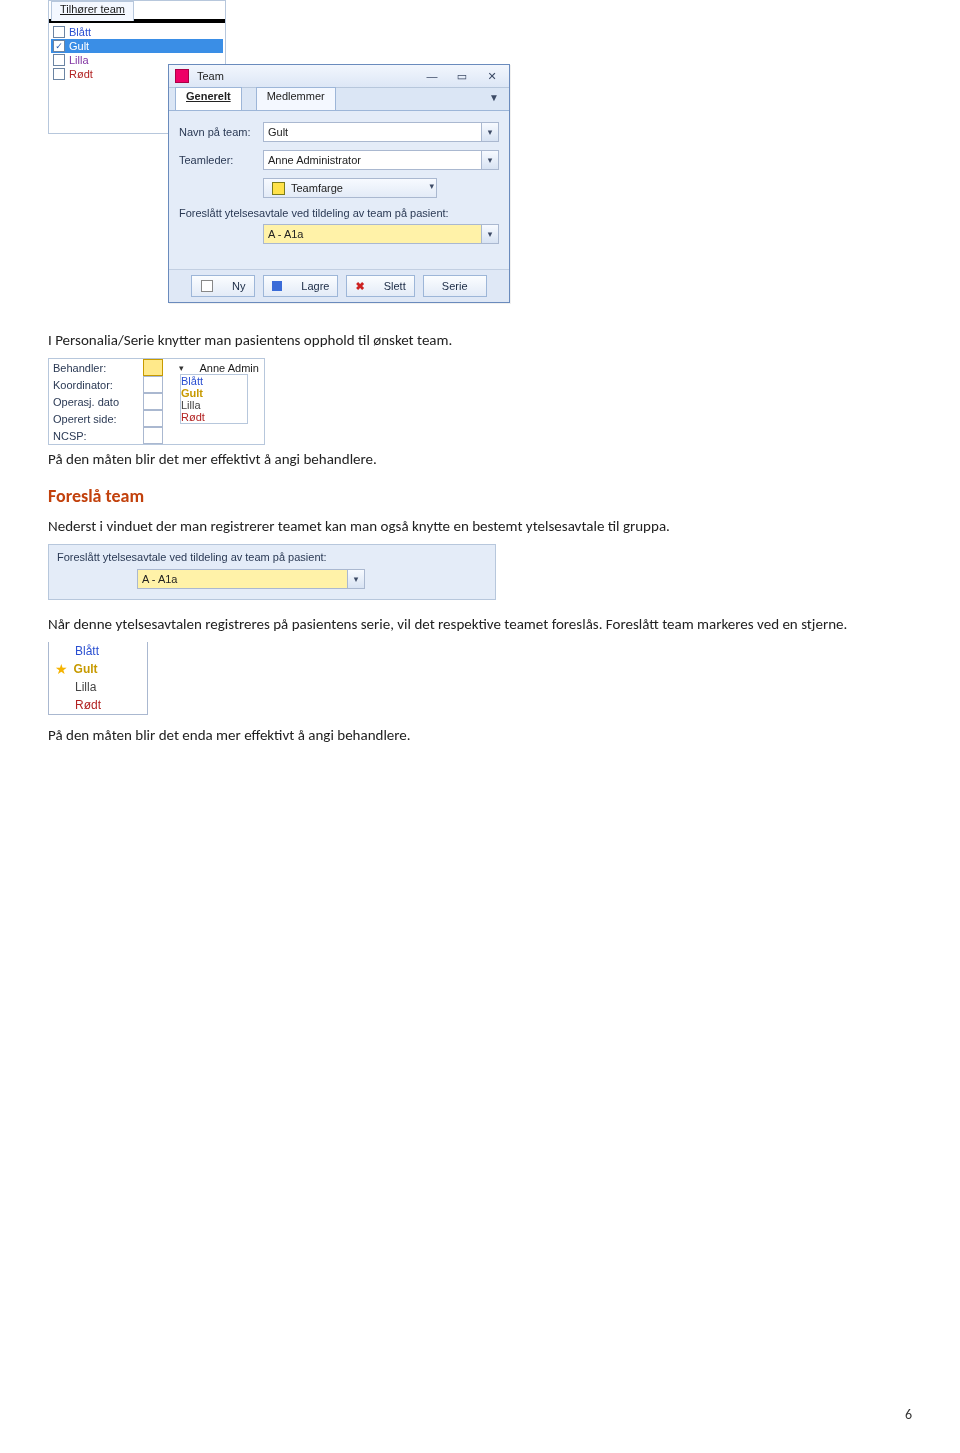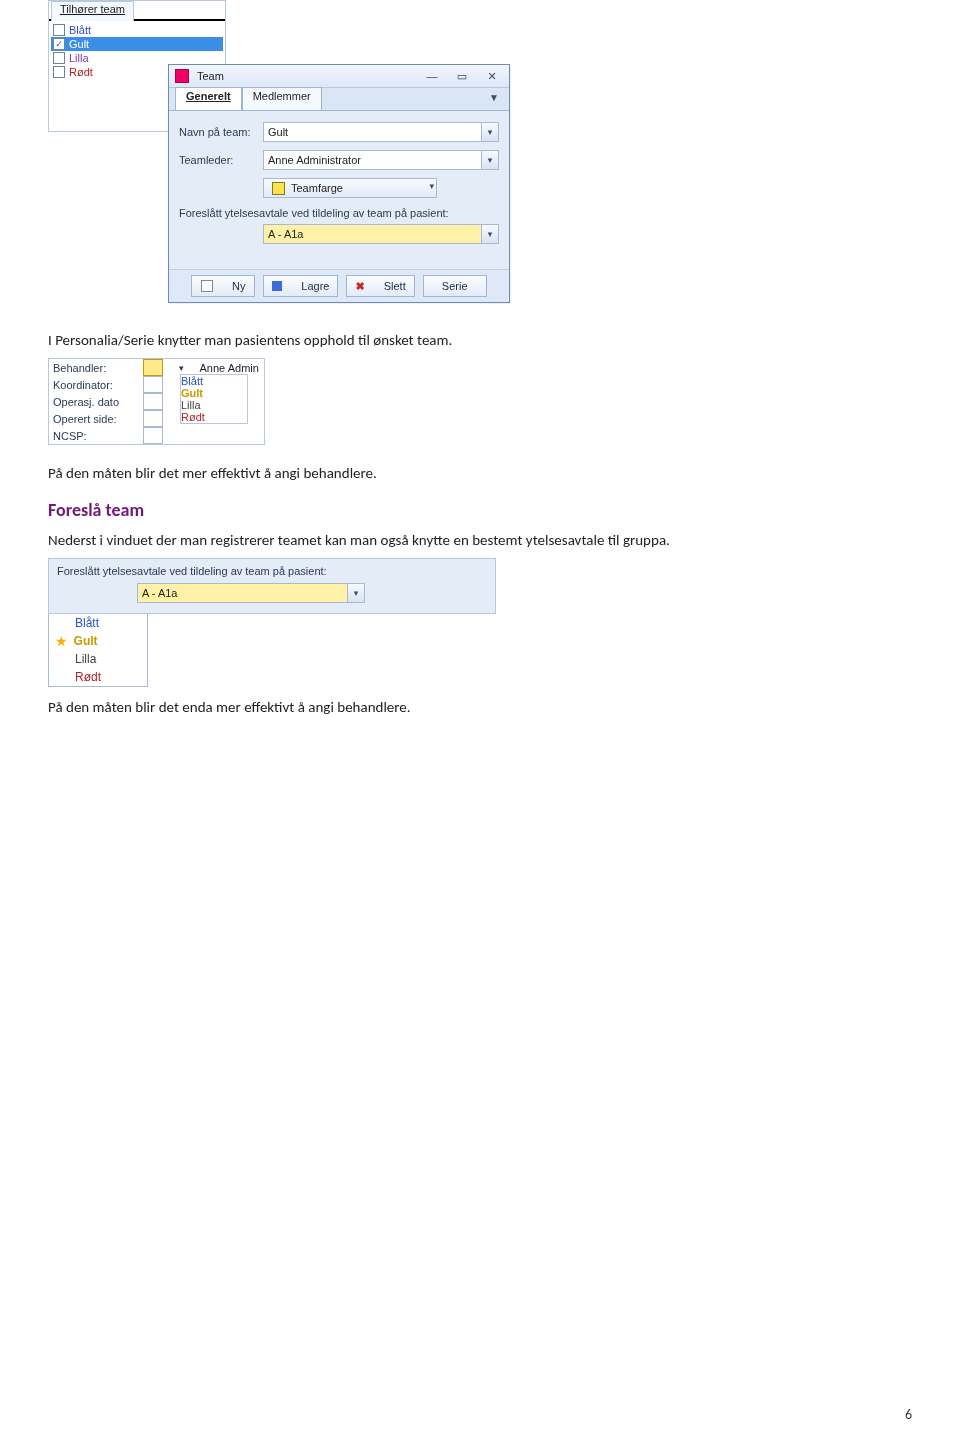--- a/index.html
+++ b/index.html
@@ -1,41 +1,41 @@
 <!DOCTYPE html>
 <html><head>
 <meta charset="utf-8">
 <style>
 html,body{margin:0;padding:0;font-family:Calibri,Arial,sans-serif;font-size:15px;color:#222;background:#fff}
 .page{width:960px;min-height:1453px;position:relative;box-sizing:border-box;padding:0 48px 0 48px}
 .para{margin:10px 0 8px 0;line-height:1.35}
-.h2{color:#701a75;font-size:18px;font-weight:600;margin-top:14px}
+.h2{color:#c2410c;font-size:18px;font-weight:600;margin-top:14px}
 .pagenum{position:absolute;bottom:30px;right:48px;font-size:14px;color:#333}
 
 
 .box{border:1px solid #b7c7dc;background:#fff;font-family:Tahoma,Arial,sans-serif;font-size:11px;color:#1a1a1a}
 .shot1{width:176px;position:relative}
-.shot1 .tab{height:18px;border-bottom:2px solid #000000;display:flex}
+.shot1 .tab{height:18px;border-bottom:4px solid #000000;display:flex}
 .shot1 .tabbtn{border:1px solid #b7c7dc;border-bottom:none;background:#f4f8ff;height:18px;padding:1px 8px 0 8px;font-size:11px;margin-left:2px;margin-top:0px}
 .shot1 .list{padding:2px}
 .shot1 .row{display:flex;align-items:center;height:14px;gap:4px;padding:0 2px}
 .shot1 .row.sel{background:#3a8ee6;color:#fff}
 .shot1 .cb{width:10px;height:10px;border:1px solid #6b84a3;background:#fff;display:inline-flex;align-items:center;justify-content:center;font-size:9px;color:#2a5db0}
 .shot1 .txt.bl{color:#2a4fd1}
 .shot1 .txt.li{color:#8236a3}
 .shot1 .txt.ro{color:#b22222}
 
 
 .teamwin{position:absolute;left:120px;top:64px;width:340px;border:1px solid #6a8bbd;background:#e8eef8;font-family:Tahoma,Arial,sans-serif;font-size:11px;box-shadow:1px 1px 0 rgba(0,0,0,.06)}
 .tw-title{height:22px;background:linear-gradient(#f2f6fd,#dde7f6);display:flex;align-items:center;padding:0 6px;gap:8px;border-bottom:1px solid #b7c7dc}
 .tw-title .ico{width:12px;height:12px;display:inline-block;background:#e06;border:1px solid #aa0046}
 .tw-title .spacer{flex:1}
 .tw-title .wbtn{width:22px;height:14px;display:inline-flex;align-items:center;justify-content:center;color:#3d4b66;font-size:11px}
 .tw-tabs{height:22px;display:flex;align-items:flex-end;background:#dbe6f5;border-bottom:1px solid #9db6d8;padding-left:6px;position:relative}
-.tw-tabs .tab{border:1px solid #9db6d8;border-bottom:none;background:#f4f8ff;height:20px;padding:2px 10px 0 10px;font-size:11px;margin-right:0;position:relative}
+.tw-tabs .tab{border:1px solid #9db6d8;border-bottom:none;background:#f4f8ff;height:20px;padding:2px 10px 0 10px;font-size:11px;margin-right:14px;position:relative}
 .tw-tabs .tab.act{background:#fff;font-weight:bold}
 .tw-tabs .tab.act span{text-decoration:underline}
 .tw-tabs .menu{position:absolute;right:6px;top:4px;width:14px;height:14px;color:#3d4b66;font-size:10px}
 .tw-body{background:#e4ecf8;padding:10px 10px 4px 10px}
 .fldrow{display:flex;align-items:center;height:22px;gap:6px;margin-bottom:6px}
 .fldrow label{width:78px;color:#2a3954}
 .inp{flex:1;height:18px;border:1px solid #aab8d0;background:#fff;display:flex;align-items:center;padding:0 4px;position:relative}
 .inp.sel{background:#fff2a8}
 .inp .dd{position:absolute;right:-1px;top:-1px;width:16px;height:18px;border:1px solid #aab8d0;background:linear-gradient(#f7faff,#d8e3f3);display:flex;align-items:center;justify-content:center;font-size:9px;color:#3d4b66}
 .colorbtn{height:18px;border:1px solid #aab8d0;background:linear-gradient(#f7faff,#e3ebf7);display:flex;align-items:center;padding:0 8px;gap:6px;margin-left:84px;width:156px;position:relative}
@@ -196,33 +196,34 @@
         </div>
 </div>
 <div class="list2 box" style="position:absolute;left:132px;top:16px;width:66px">
   <div class="it c-bl">Blått</div>
   <div class="it c-gu">Gult</div>
   <div class="it c-li">Lilla</div>
   <div class="it c-ro">Rødt</div>
 </div>
 </div>
 
-<div class="para" style="margin-top:18px">På den måten blir det mer effektivt å angi behandlere.</div>
+<div class="para" style="margin-top:4px">På den måten blir det mer effektivt å angi behandlere.</div>
 
 <div class="h2 para">Foreslå team</div>
 <div class="para" style="margin-top:8px">Nederst i vinduet der man registrerer teamet kan man også knytte en bestemt ytelsesavtale til gruppa.</div>
 
 <div class="shot3">
   <div class="cap">Foreslått ytelsesavtale ved tildeling av team på pasient:</div>
   <div class="inp sel" style="flex:none">
         <span>A - A1a</span>
         <span class="dd">▾</span>
       </div>
 </div>
 
+<div class="para" style="margin-top:14px">Når denne ytelsesavtalen registreres på pasientens serie, vil det respektive teamet foreslås. Foreslått team markeres ved en stjerne.</div>
 
 <div class="shot4">
   <div class="it">
         <span style="width:14px"></span>
         <span class="c-bl">Blått</span>
       </div>
   <div class="it">
         <span class="star">★</span>
         <span class="c-gu">Gult</span>
       </div>

